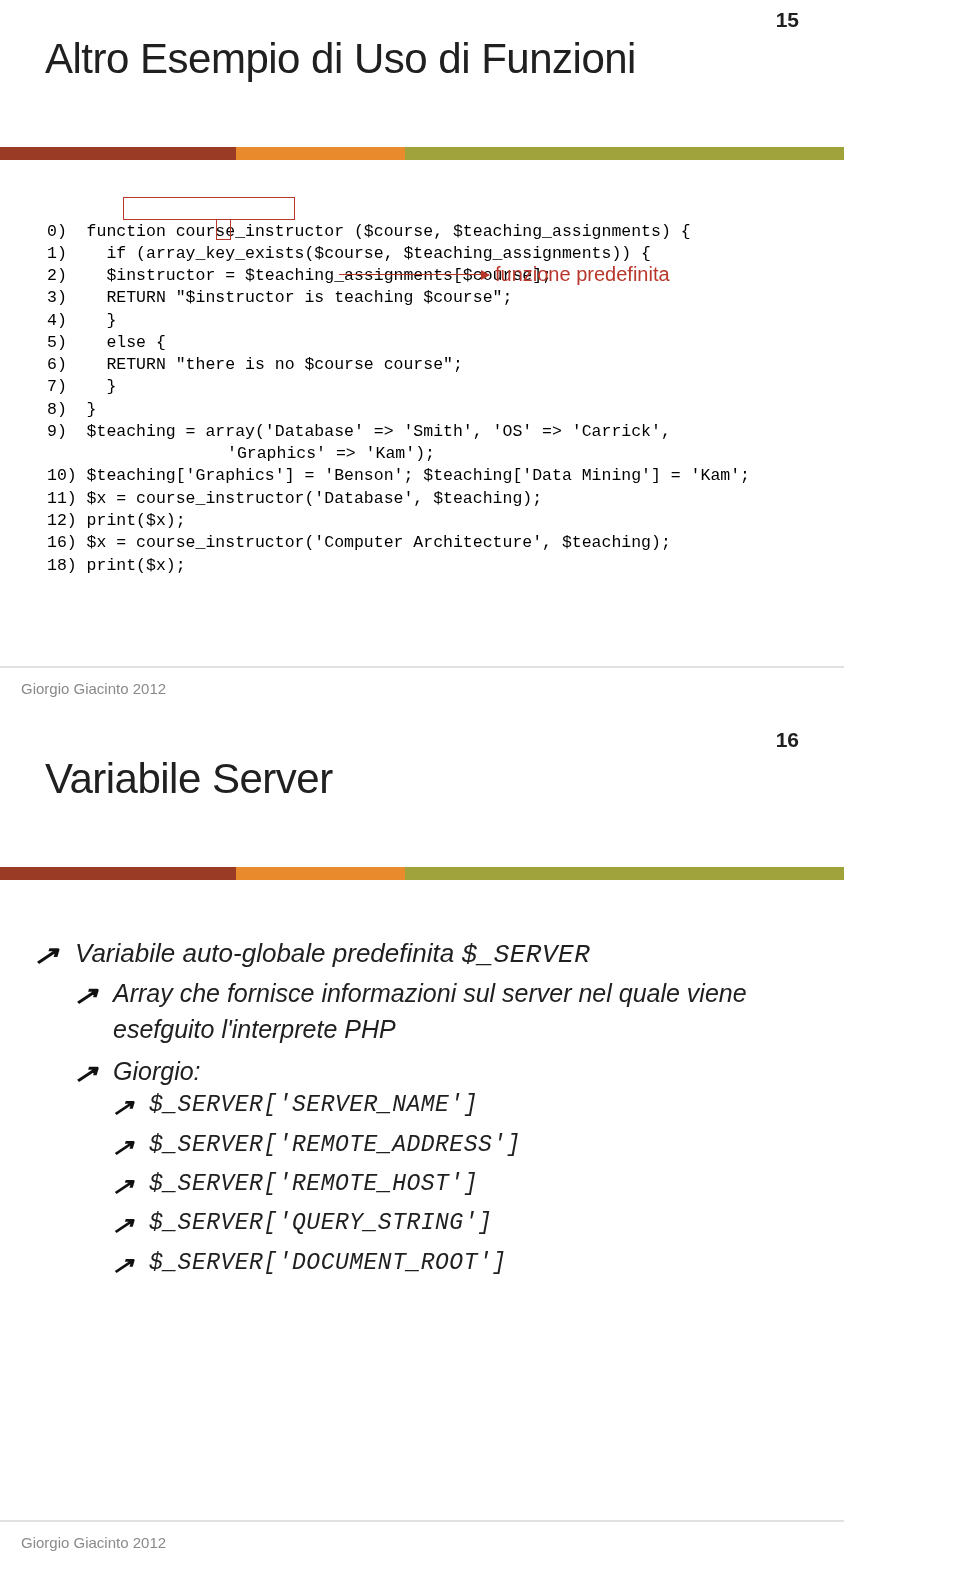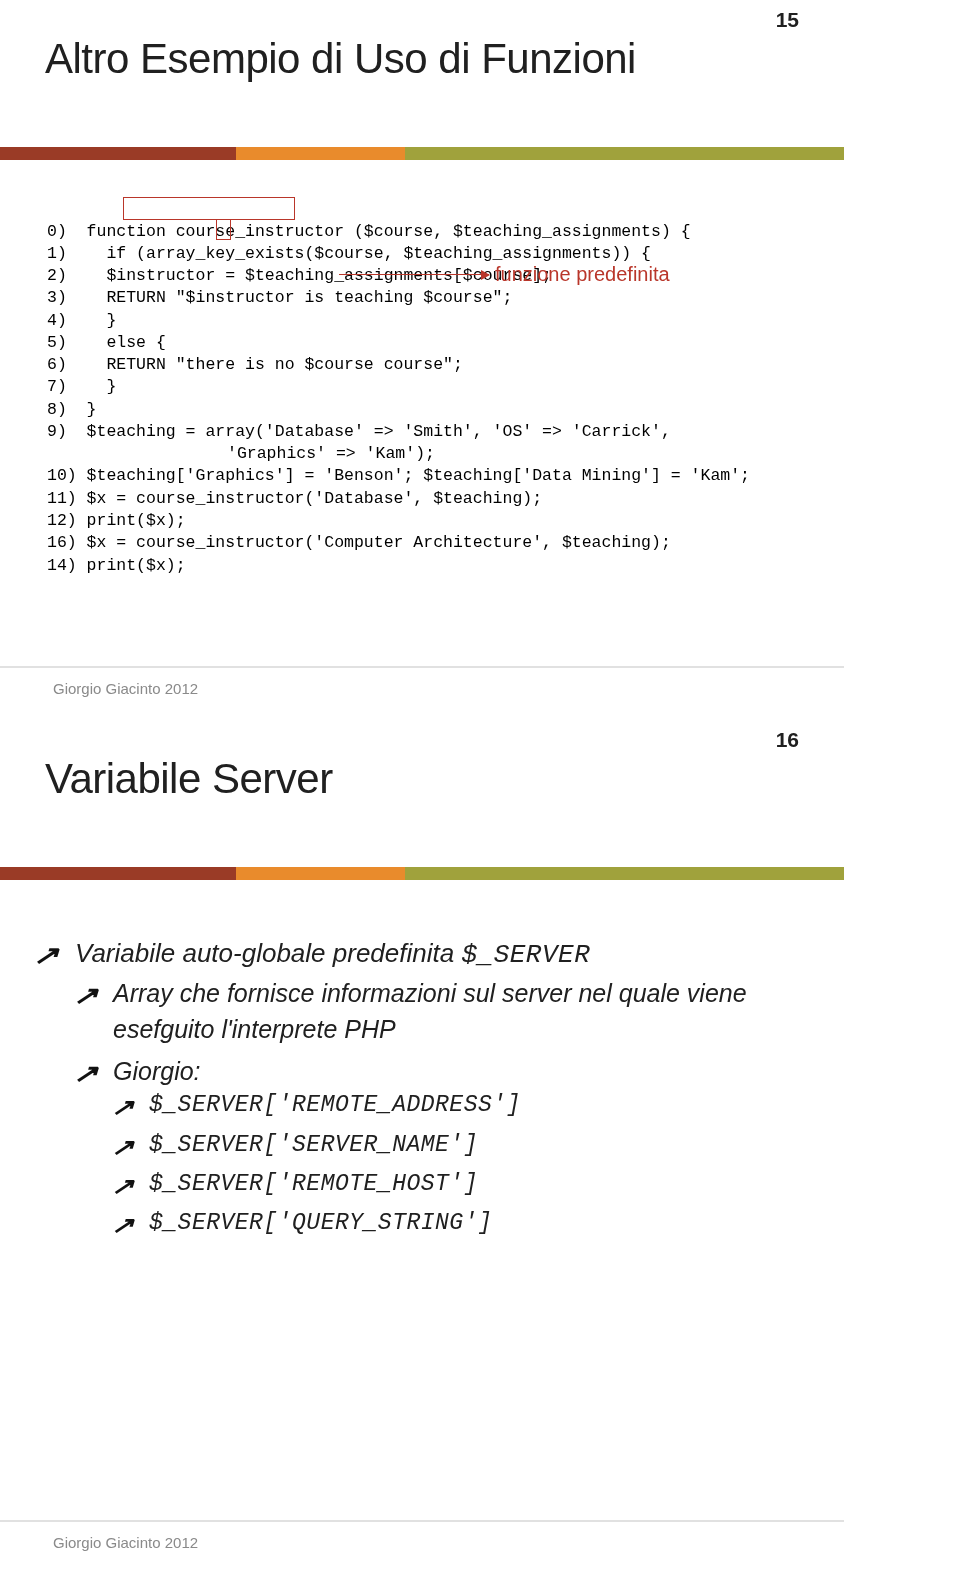--- a/index.html
+++ b/index.html
@@ -85,21 +85,21 @@
     font-family: "Helvetica Neue", Arial, sans-serif;
     font-size: 20px;
     color: #b9362a;
   }
   .footer {
     position: relative;
     height: 40px;
     border-top: 2px solid #e1e1e1;
     color: #8a8a8a;
     font-size: 15px;
-    padding: 12px 45px 0 53px;
+    padding: 12px 45px 0 21px;
   }
   
   .bullets {
     margin-top: 55px;
     margin-left: 35px;
     font-size: 26px;
     color: #202020;
     line-height: 1.45;
     font-style: italic;
   }
@@ -158,21 +158,21 @@
 <span>5)    else {</span>
 <span>6)    RETURN "there is no $course course";</span>
 <span>7)    }</span>
 <span>8)  }</span>
 <span>9)  $teaching = array('Database' =&gt; 'Smith', 'OS' =&gt; 'Carrick',</span>
 <span class="indent-block" style="display:inline-block;">'Graphics' =&gt; 'Kam');</span>
 <span>10) $teaching['Graphics'] = 'Benson'; $teaching['Data Mining'] = 'Kam';</span>
 <span>11) $x = course_instructor('Database', $teaching);</span>
 <span>12) print($x);</span>
 <span>16) $x = course_instructor('Computer Architecture', $teaching);</span>
-<span>14) print($x);</span>
+<span>18) print($x);</span>
 
       
       <div class="red-rect" style="left:76px; top:21px; width:170px; height:21px;"></div>
       <div class="red-rect" style="left:169px; top:43px; width:13px; height:19px;"></div>
 
       
       <div class="arrow-wrap" style="left:292px; top:73px;margin-top:12px;">
         <div class="arrow-line"></div>
         <span class="arrow-label">funzione predefinita</span>
       </div>
@@ -199,24 +199,25 @@
 
   <div class="bullets">
     <ul class="b1">
       <li>
         <span>Variabile auto-globale predefinita </span><span class="mono">$_SERVER</span>
         <ul class="b2">
           <li>Array che fornisce informazioni sul server nel quale viene esefguito l'interprete PHP</li>
           <li>
             <span>Giorgio:</span>
             <ul class="b3">
+              <li>$_SERVER['SERVER_NAME']</li>
               <li>$_SERVER['REMOTE_ADDRESS']</li>
-              <li>$_SERVER['SERVER_NAME']</li>
               <li>$_SERVER['REMOTE_HOST']</li>
               <li>$_SERVER['QUERY_STRING']</li>
+              <li>$_SERVER['DOCUMENT_ROOT']</li>
             </ul>
           </li>
         </ul>
       </li>
     </ul>
   </div>
 
   <div class="footer" style="position:absolute; bottom:0; left:0; right:0;">
     <span>Giorgio Giacinto 2012</span>
   </div>

